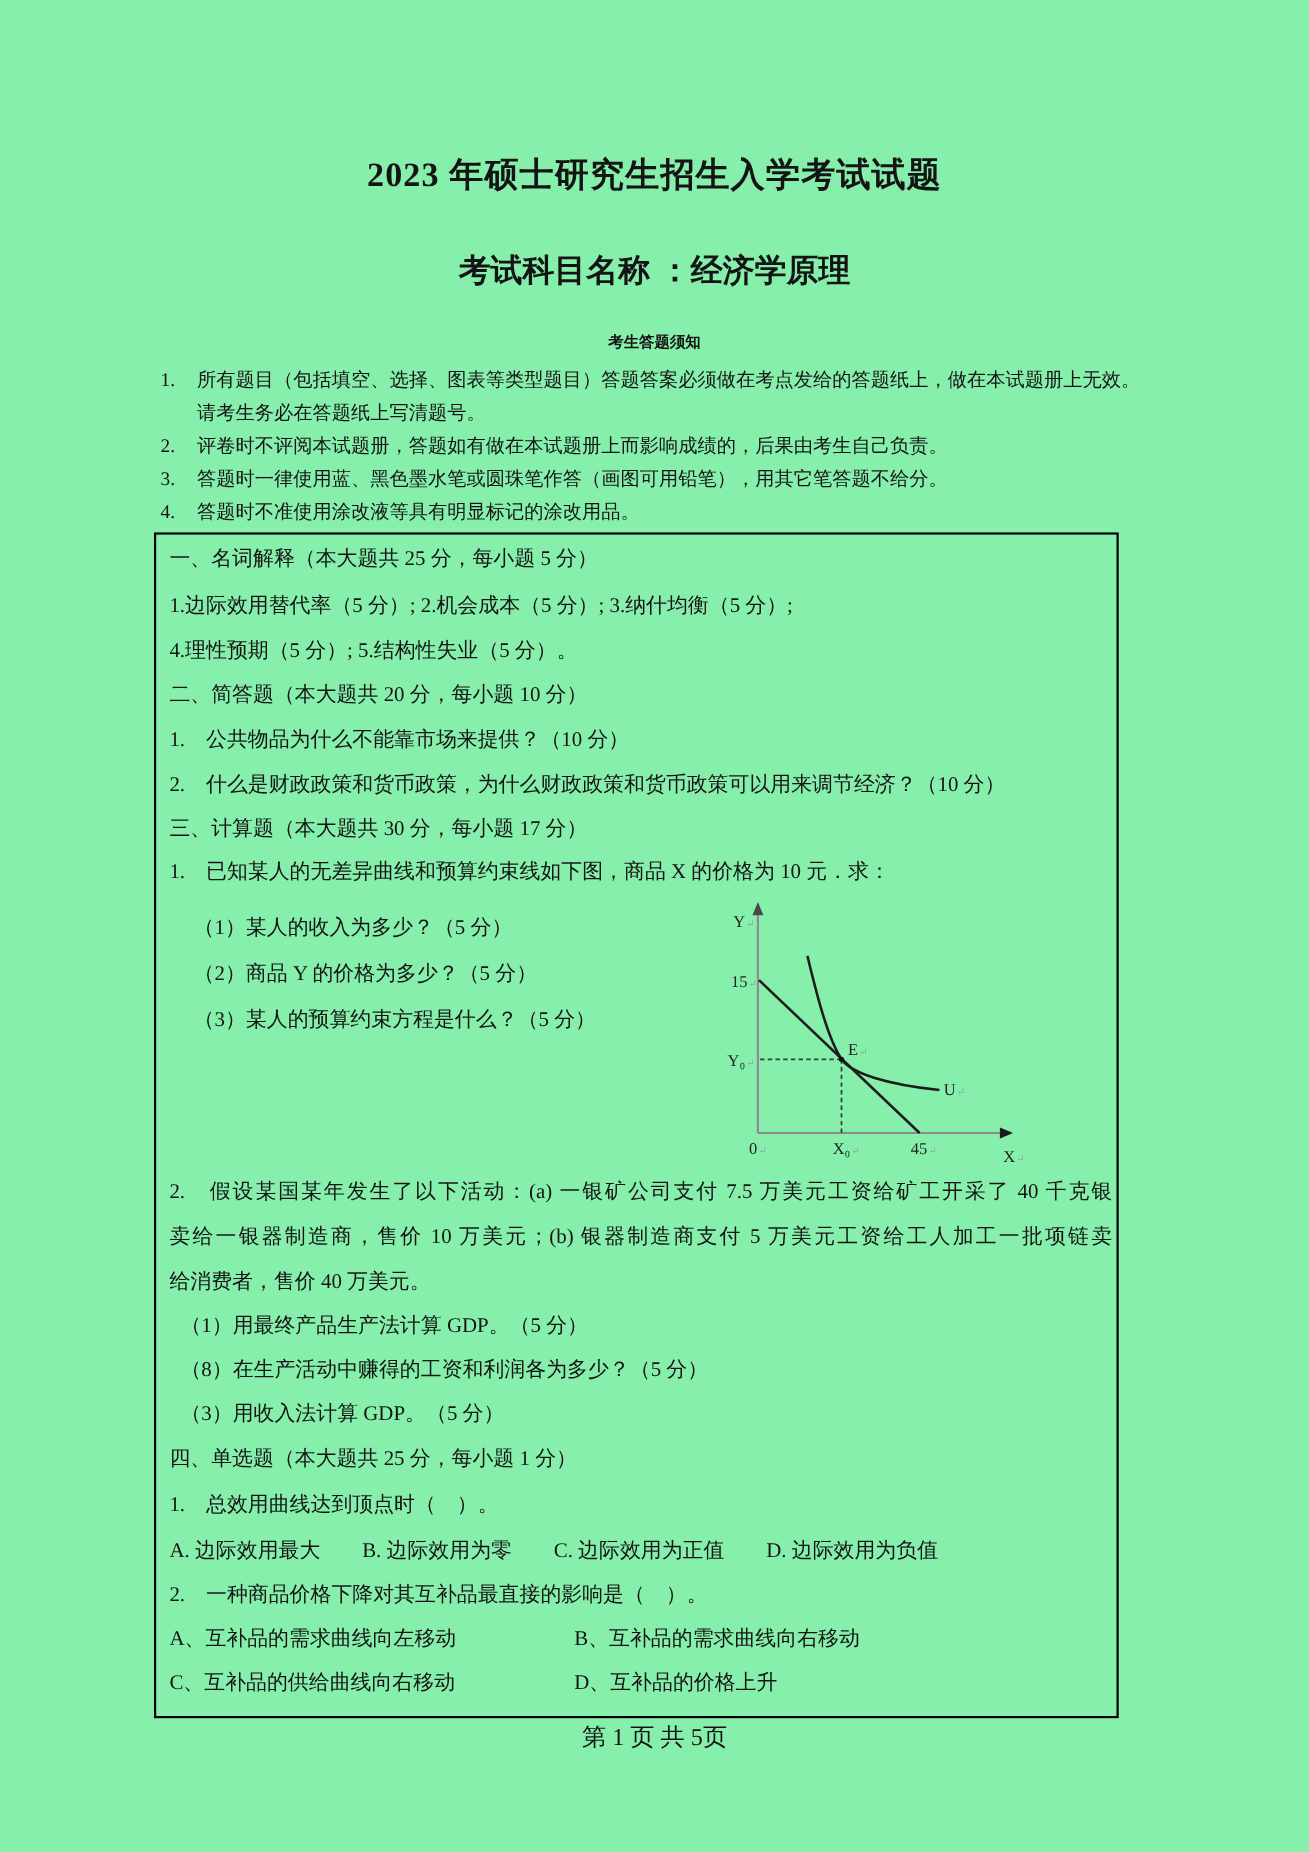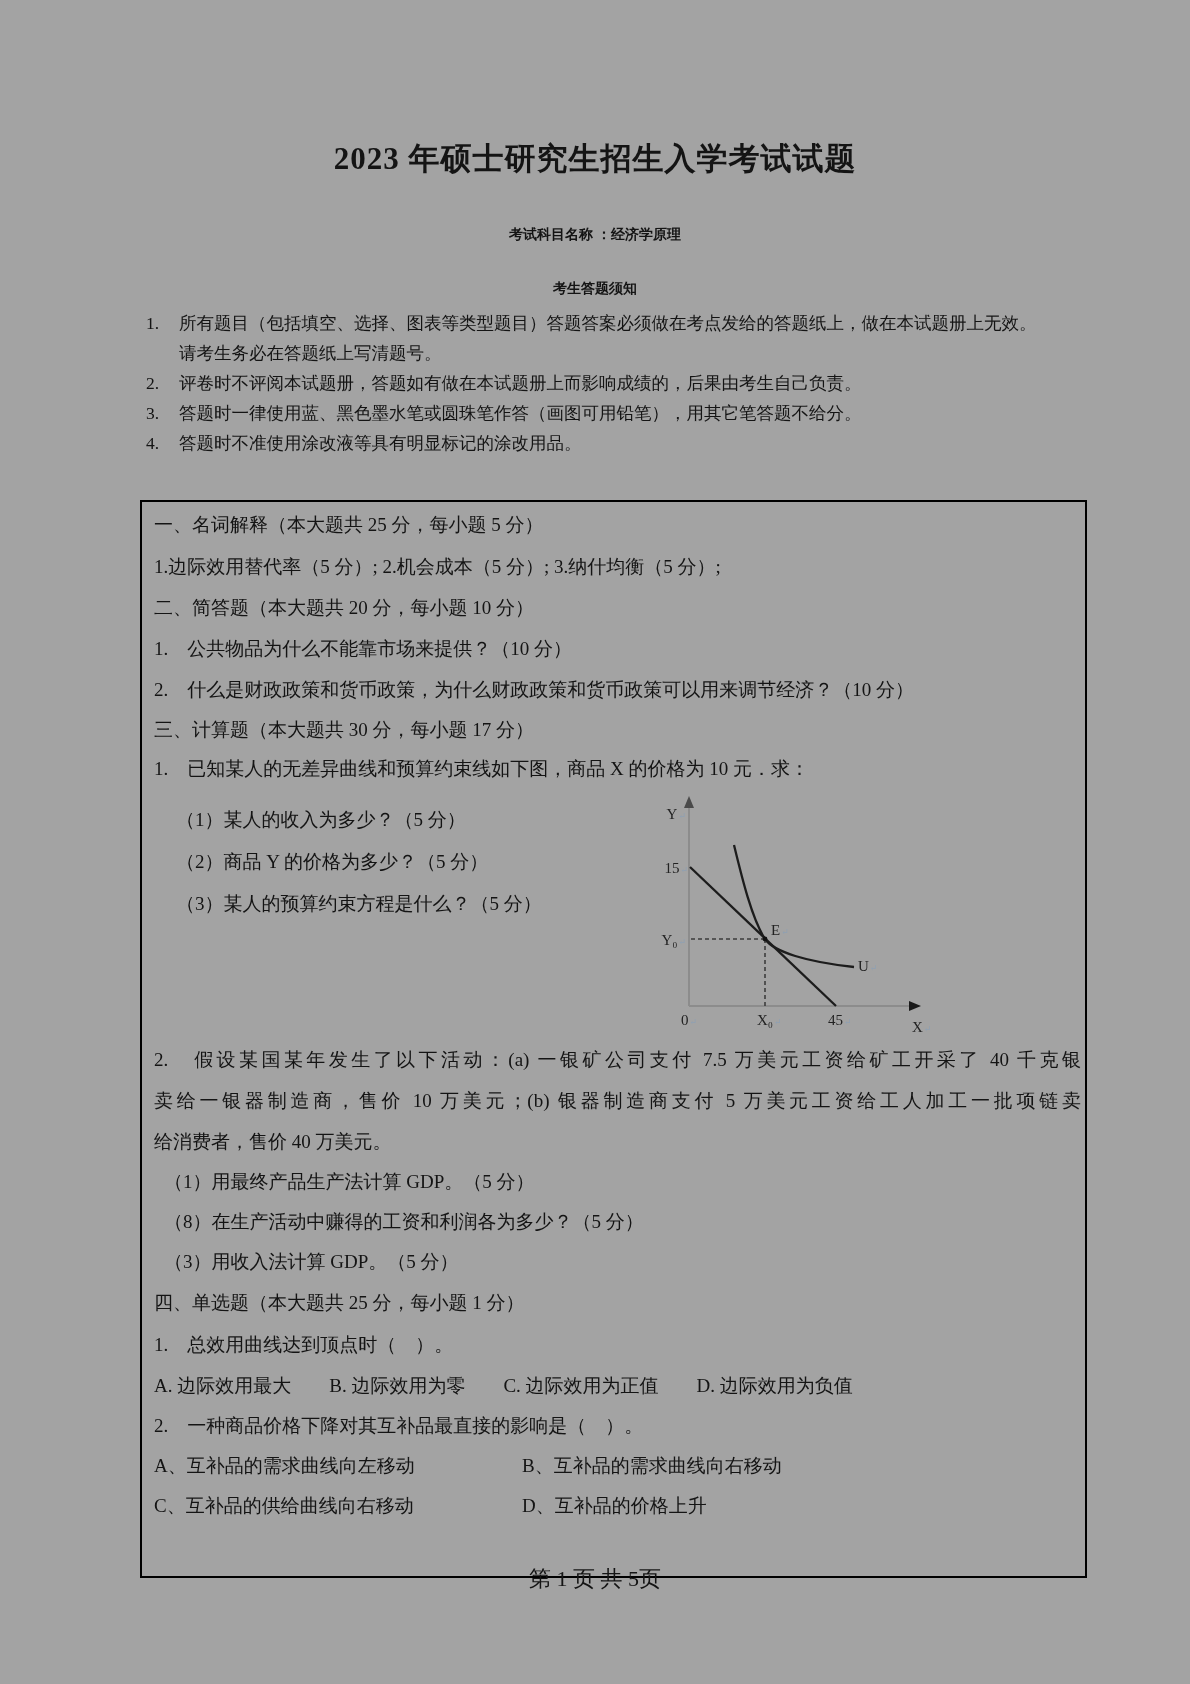--- a/index.html
+++ b/index.html
@@ -1,32 +1,32 @@
 <!DOCTYPE html>
 <html><head>
 <meta charset="utf-8">
 <style>
   html,body{margin:0;padding:0;background:#ffffff;}
   .page{
-    position:relative;width:1190px;height:1684px;margin:0 auto;background:#a3a3a3;
+    position:relative;width:1190px;height:1684px;margin:0 auto;background:#86efac;
     color:#141414;font-family:"Liberation Serif","DejaVu Serif",serif;overflow:hidden;
   }
   .title{padding-top:138px;text-align:center;font-size:31px;font-weight:bold;letter-spacing:1px;}
-  .subject{margin-top:46px;text-align:center;font-size:14px;font-weight:bold;
+  .subject{margin-top:46px;text-align:center;font-size:29px;font-weight:bold;
     font-family:"Liberation Sans","DejaVu Sans",sans-serif;}
   .notice-heading{margin-top:36px;text-align:center;font-size:14px;font-weight:bold;
     font-family:"Liberation Sans","DejaVu Sans",sans-serif;}
   .notice{margin:10px 70px 0 146px;font-size:17.5px;line-height:30px;}
   .notice-item{display:flex;}
   .notice-num{width:33px;flex:none;}
   .notice-text{flex:1;font-family:Liberation Serif, serif;}
   .notice-text span{display:block;}
 
   .q-box{
-    position:absolute;left:140px;top:500px;width:947px;height:1078px;
+    position:absolute;left:140px;top:484px;width:877px;height:1078px;
     border:2px solid #000;box-sizing:border-box;padding:2px 4px 0 12px;
     font-size:19px;overflow:hidden;
   }
   .q-box p{margin:0;line-height:40px;}
   .lh42{line-height:42px !important;}
   .lh41{line-height:41px !important;}
   .lh39{line-height:39px !important;}
   .calc-area{position:relative;height:250px;}
   .calc-subs{padding:10px 0 0 22px;}
   .calc-subs p{line-height:42px;}
@@ -80,20 +80,21 @@
       <span class="notice-text">
         <span>答题时不准使用涂改液等具有明显标记的涂改用品。</span>
       </span>
     </div>
   </div>
 
   <div class="q-box">
 
     <p class="lh42">一、名词解释（本大题共 25 分，每小题 5 分）</p>
     <p class="lh42">1.边际效用替代率（5 分）; 2.机会成本（5 分）; 3.纳什均衡（5 分）;</p>
+    <p>4.理性预期（5 分）; 5.结构性失业（5 分）。</p>
 
     <p>二、简答题（本大题共 20 分，每小题 10 分）</p>
     <p class="lh42">1.　公共物品为什么不能靠市场来提供？（10 分）</p>
     <p>2.　什么是财政政策和货币政策，为什么财政政策和货币政策可以用来调节经济？（10 分）</p>
 
     <p class="lh39">三、计算题（本大题共 30 分，每小题 17 分）</p>
     <p>1.　已知某人的无差异曲线和预算约束线如下图，商品 X 的价格为 10 元．求：</p>
 
     <div class="calc-area">
       <div class="calc-subs">

